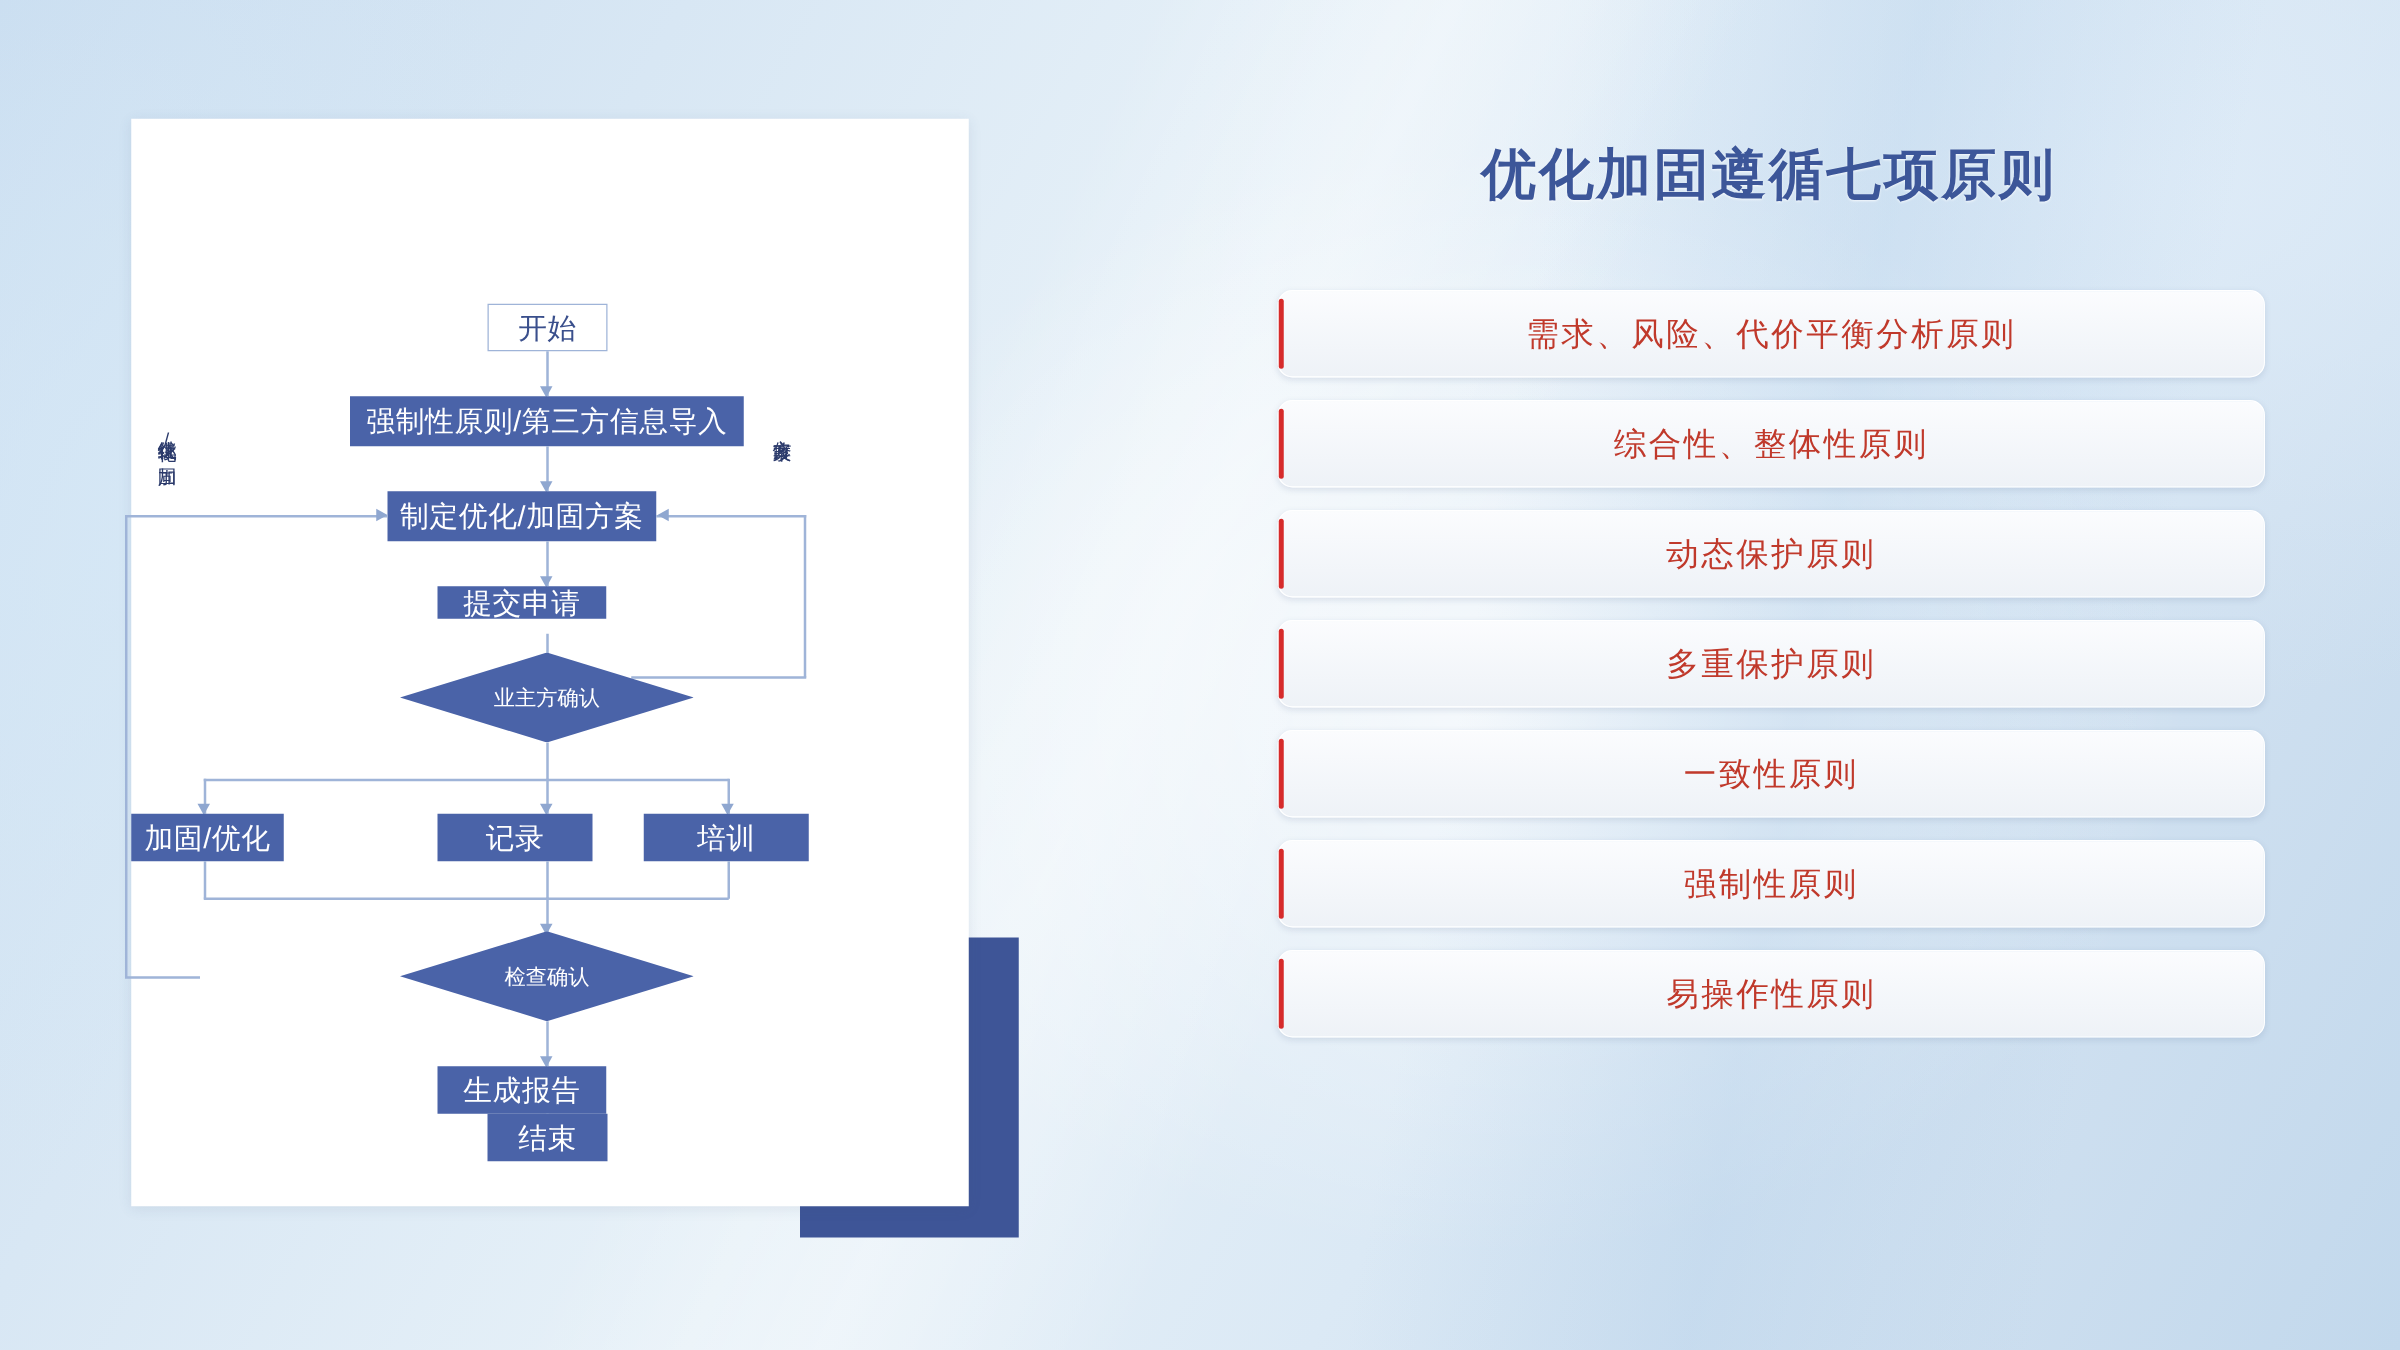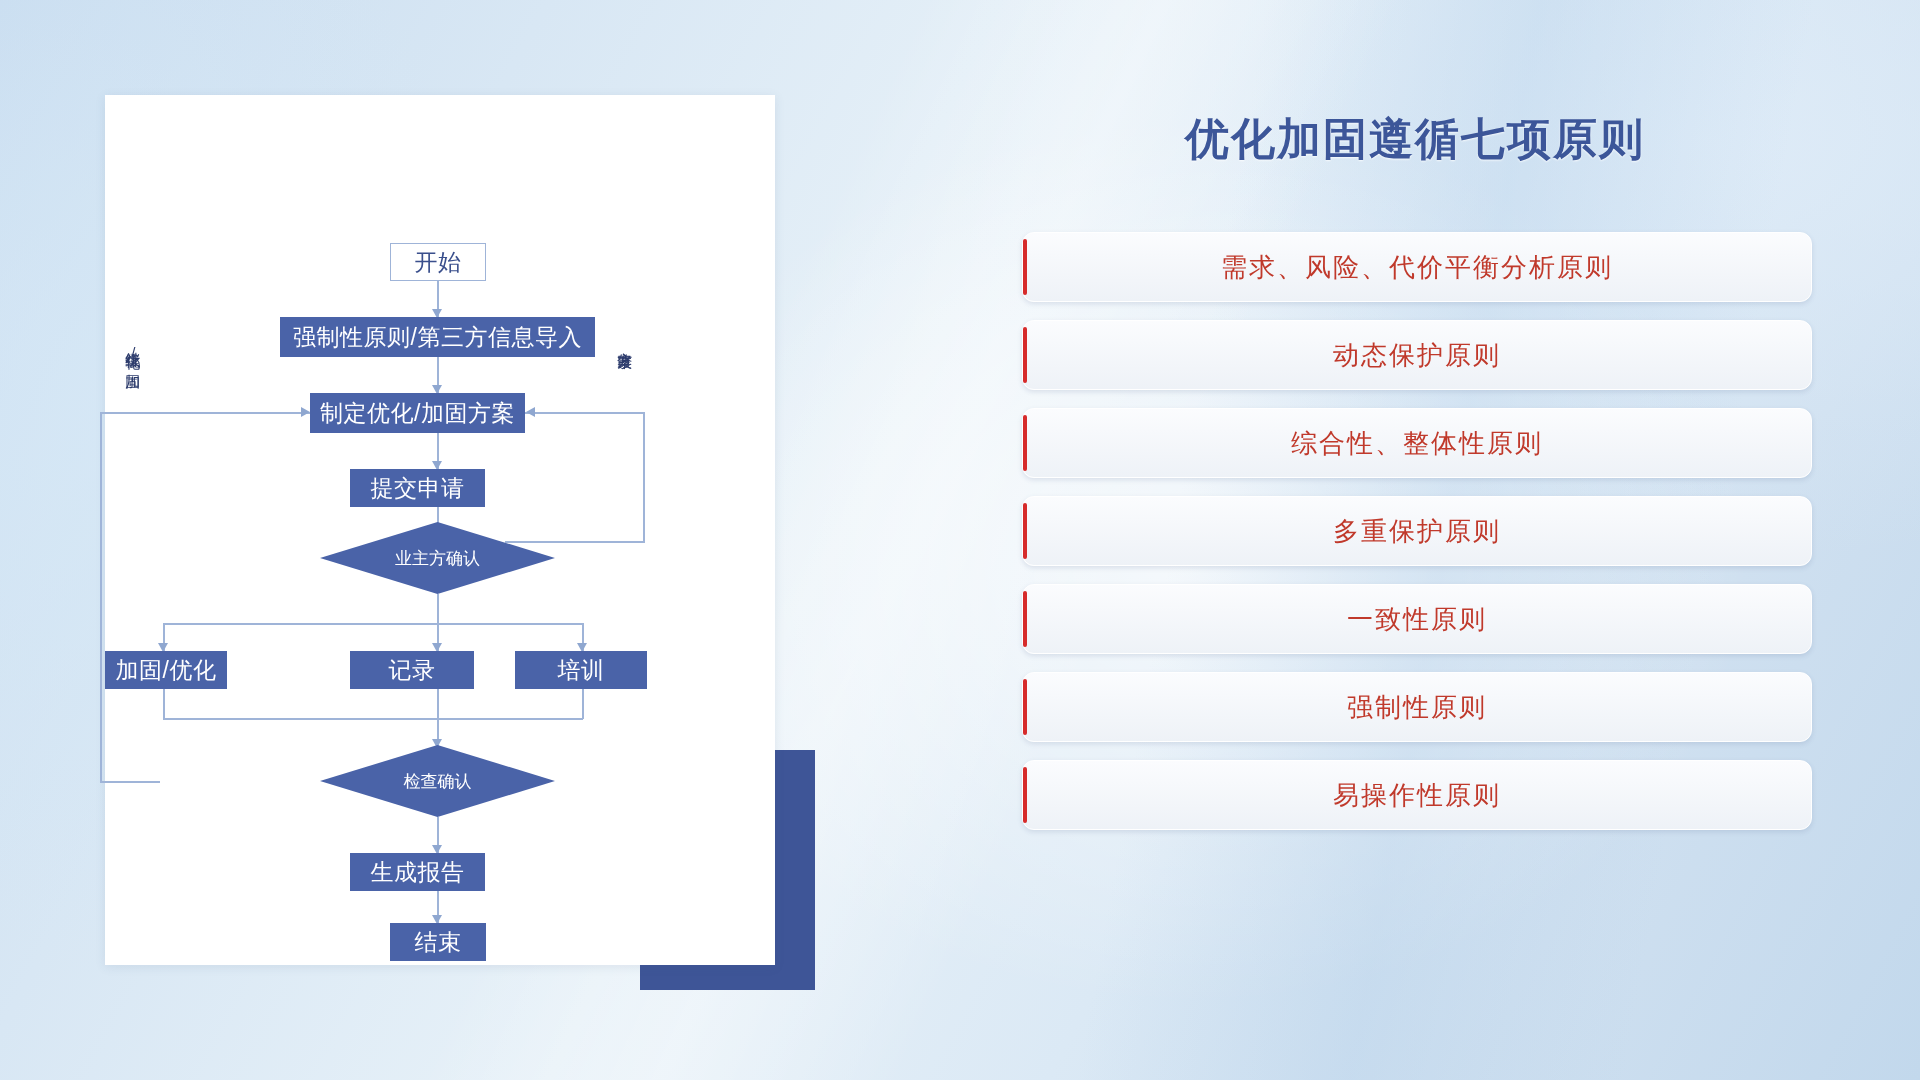--- a/index.html
+++ b/index.html
@@ -198,21 +198,21 @@
       <div class="vlabel" style="left:18px; top:245px;">继续优化/加固</div>
 
       <div class="hline" style="left:420px; top:317px; width:120px;"></div>
       <div class="arrow-left" style="left:421px; top:312px;"></div>
       <div class="vline" style="left:538px; top:317px; height:130px;"></div>
       <div class="hline" style="left:400px; top:446px; width:140px;"></div>
       <div class="vlabel" style="left:510px; top:245px;">方案修改</div>
 
       <div class="vline" style="left:332px; top:338px; height:36px;"></div>
       <div class="arrow-down" style="left:327px; top:366px;"></div>
-      <div class="node" style="left:245px; top:374px; width:135px; height:38px;">提交申请</div>
+      <div class="node" style="left:245px; top:374px; width:135px; height:26px;">提交申请</div>
 
       <div class="vline" style="left:332px; top:412px; height:46px;"></div>
       <div class="arrow-down" style="left:327px; top:450px;"></div>
       <div class="diamond" style="left:215px; top:427px; width:235px; height:72px;">业主方确认</div>
 
       <div class="vline" style="left:332px; top:499px; height:30px;"></div>
       <div class="hline" style="left:58px; top:528px; width:420px;"></div>
       <div class="vline" style="left:58px; top:528px; height:28px;"></div>
       <div class="vline" style="left:332px; top:528px; height:28px;"></div>
       <div class="vline" style="left:477px; top:528px; height:28px;"></div>
@@ -232,30 +232,30 @@
       <div class="arrow-down" style="left:327px; top:644px;"></div>
 
       <div class="diamond" style="left:215px; top:650px; width:235px; height:72px;">检查确认</div>
 
       <div class="vline" style="left:332px; top:722px; height:36px;"></div>
       <div class="arrow-down" style="left:327px; top:750px;"></div>
       <div class="node" style="left:245px; top:758px; width:135px; height:38px;">生成报告</div>
 
       <div class="vline" style="left:332px; top:796px; height:32px;"></div>
       <div class="arrow-down" style="left:327px; top:820px;"></div>
-      <div class="node" style="left:285px; top:828px; width:96px; height:38px;">结束</div>
+      <div class="node" style="left:285px; top:796px; width:96px; height:38px;">结束</div>
 
     </div>
   </div>
 
   <div class="right-title">优化加固遵循七项原则</div>
 
   <div class="principles">
     <div class="principle">需求、风险、代价平衡分析原则</div>
+    <div class="principle">综合性、整体性原则</div>
     <div class="principle">动态保护原则</div>
-    <div class="principle">综合性、整体性原则</div>
     <div class="principle">多重保护原则</div>
     <div class="principle">一致性原则</div>
     <div class="principle">强制性原则</div>
     <div class="principle">易操作性原则</div>
   </div>
 
 </div>
 
 </body></html>

